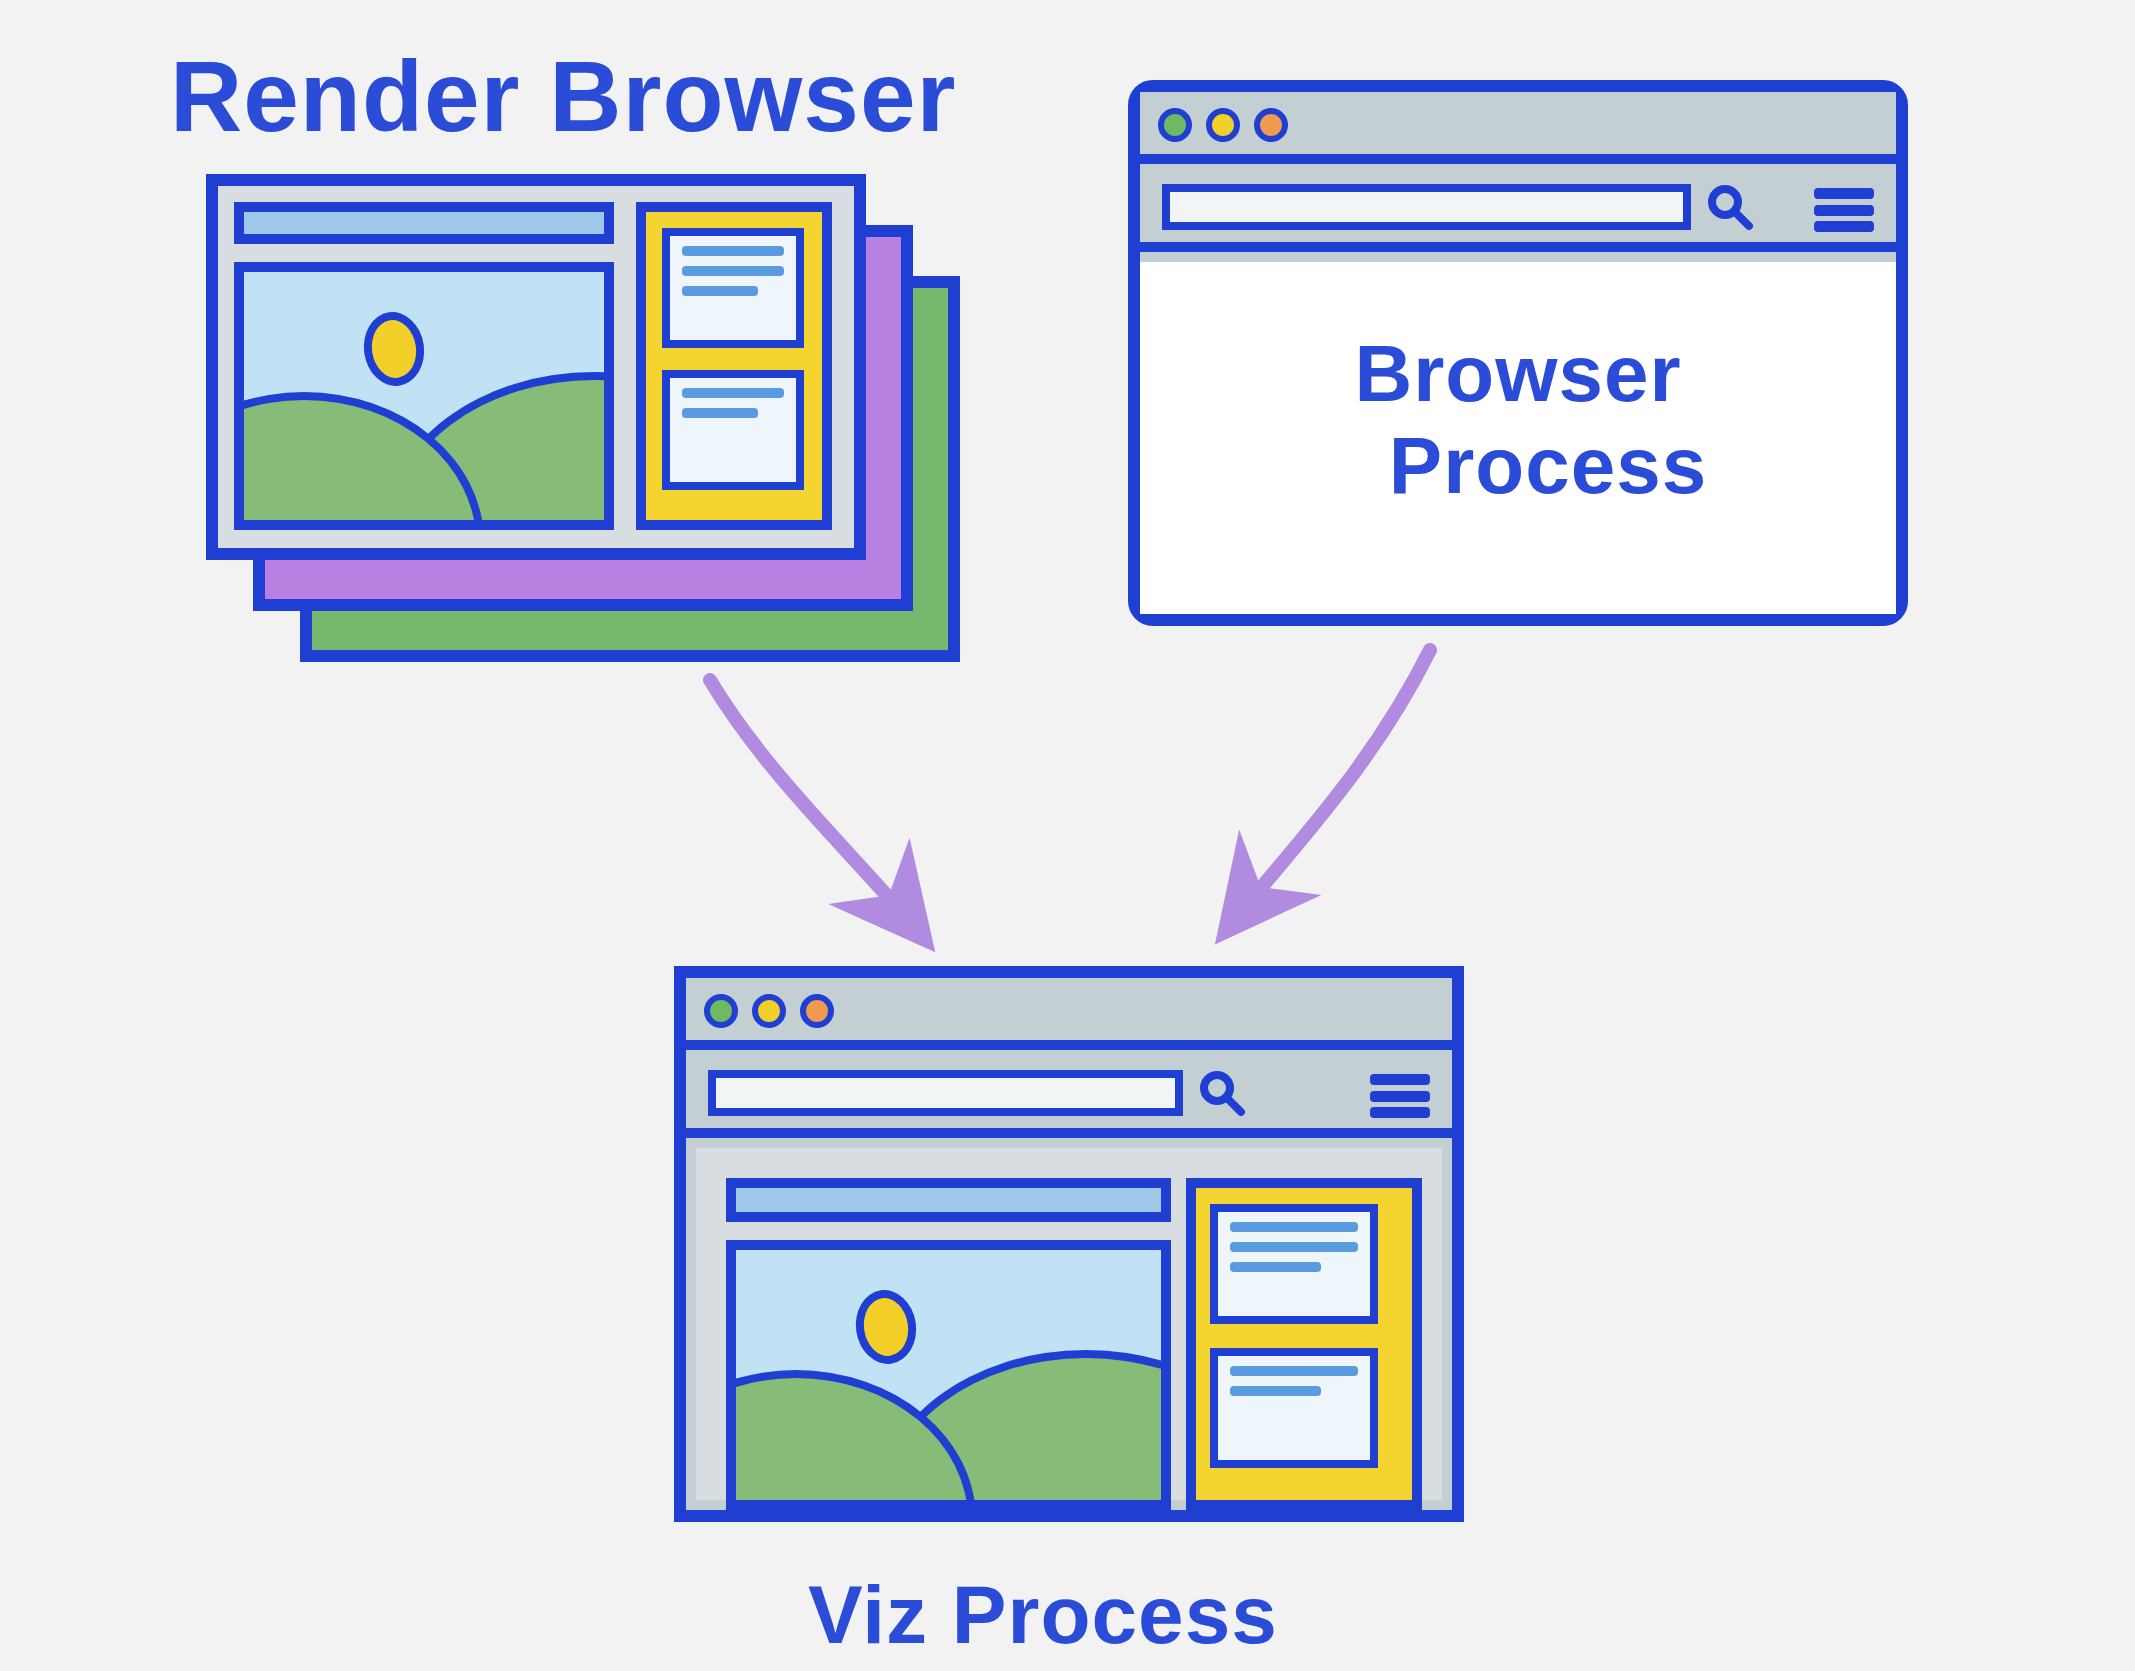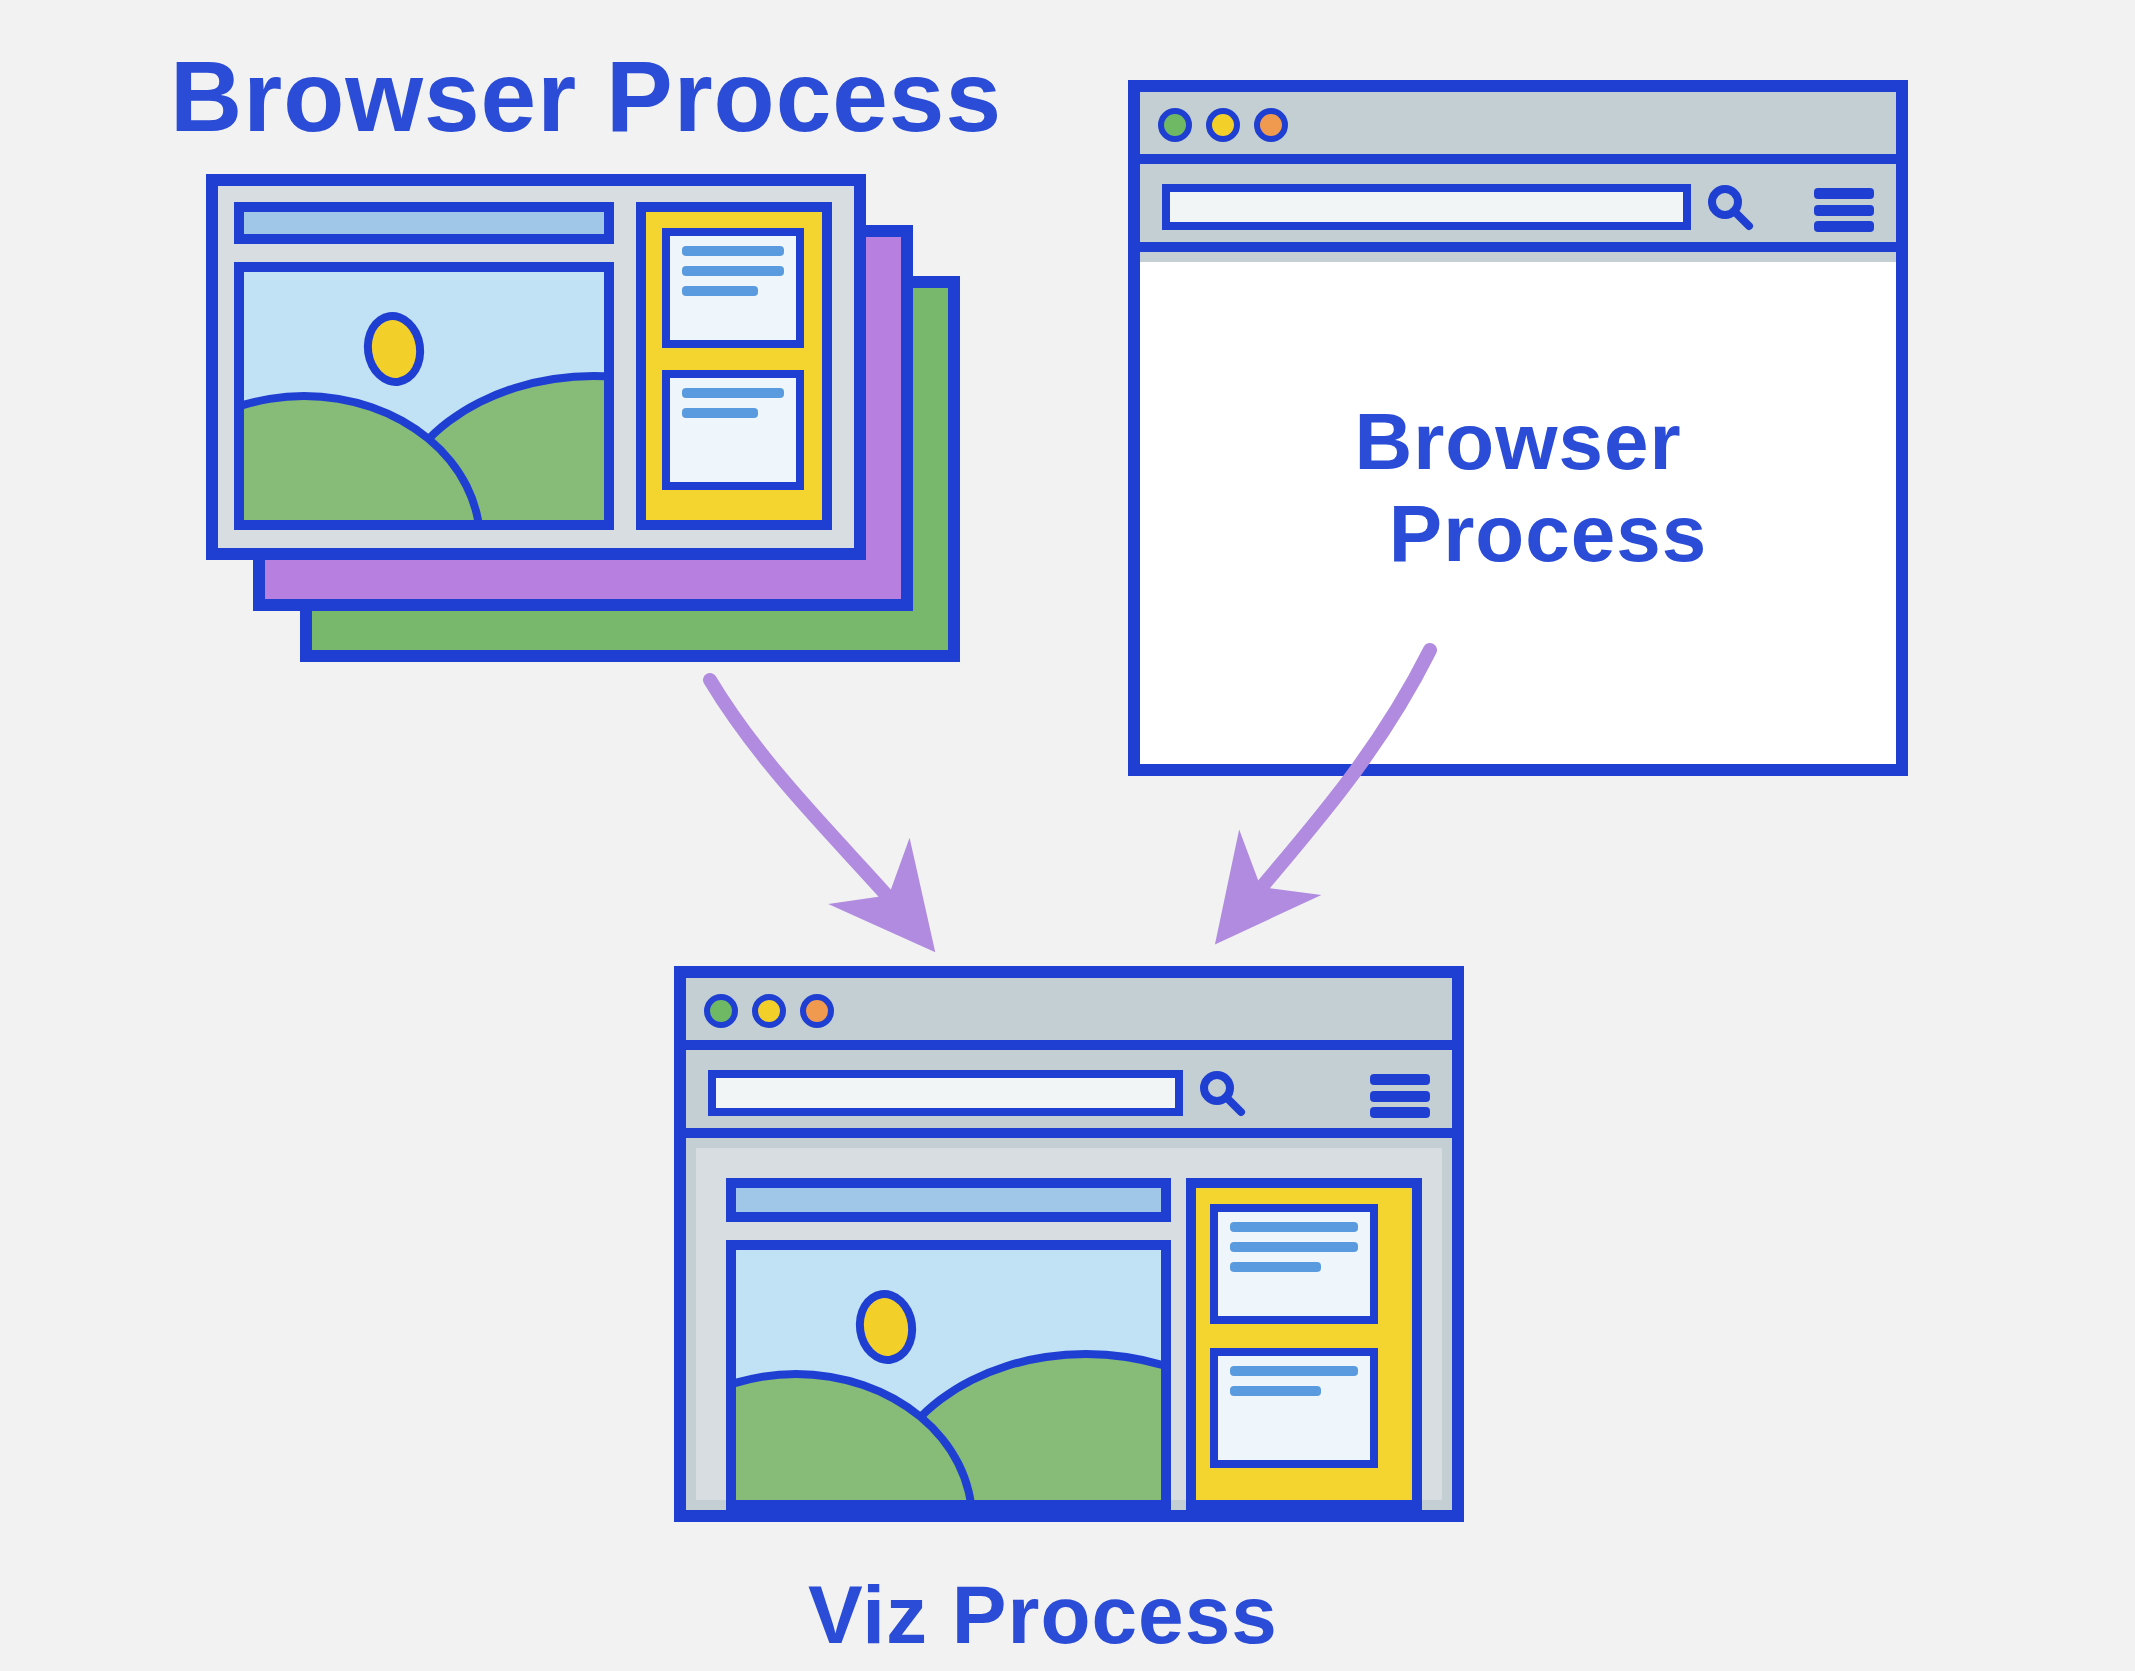--- a/index.html
+++ b/index.html
@@ -68,21 +68,21 @@
   .sline { height: 10px; background: #5a9be0; margin: 10px 12px 0 12px; border-radius: 4px; }
   .sline.short { width: 60%; }
 
   
 
   .bframe {
     position: absolute;
     border: 12px solid #1f3fd2;
     background: #c3cfd3;
   }
-  .bframe.browser { left: 1128px; top: 80px;  width: 780px; height: 696px; }
+  .bframe.browser { left: 1128px; top: 80px;  width: 780px; height: 546px; border-radius: 25px; }
   .bframe.viz     { left:  674px; top: 966px; width: 790px; height: 556px; }
 
   .chrome-top { position: absolute; left: 0; top: 0; right: 0; height: 72px;
                 background: #c3cfd3; border-bottom: 10px solid #1f3fd2; }
   .tlights { position: absolute; left: 18px; top: 16px; display: flex; gap: 14px; }
   .tl { width: 34px; height: 34px; border-radius: 50%; border: 6px solid #1f3fd2; }
   .tl.g { background: #6fb864; }
   .tl.y { background: #f3cf2a; }
   .tl.o { background: #ef9a4f; }
 
@@ -120,21 +120,21 @@
   .arrow svg { overflow: visible; }
 
   
   #lbl-render { left: 170px; top: 44px;  font-size: 100px; }
   #lbl-viz    { left: 808px; top: 1540px; font-size: 82px; margin-top: 32px; }
 
 </style>
 </head>
 <body>
 
-<div id="lbl-render" class="label">Browser Process</div>
+<div id="lbl-render" class="label">Render Browser</div>
 
 <div class="stack">
   <div class="card green"></div>
   <div class="card purple"></div>
   <div class="card front">
     <div class="webcontent">
       <div class="titlebar"></div>
       <div class="hero">
         <div class="hill r"></div>
         <div class="hill l"></div>

